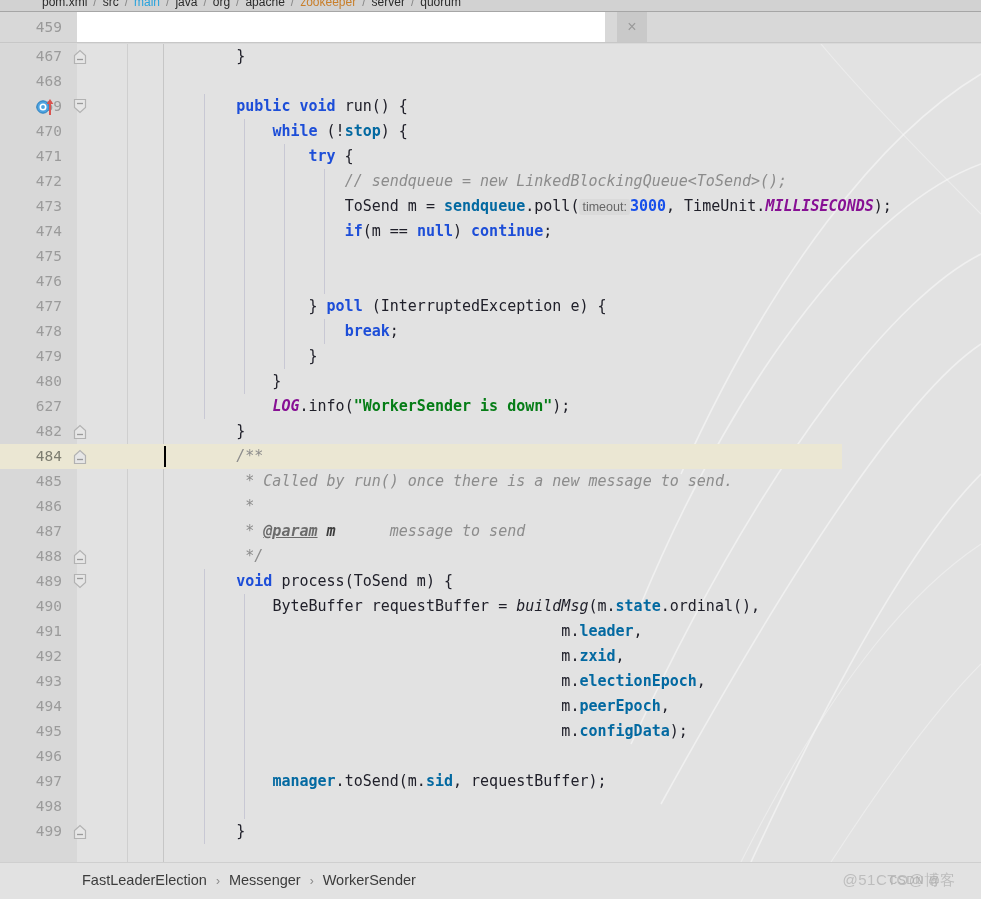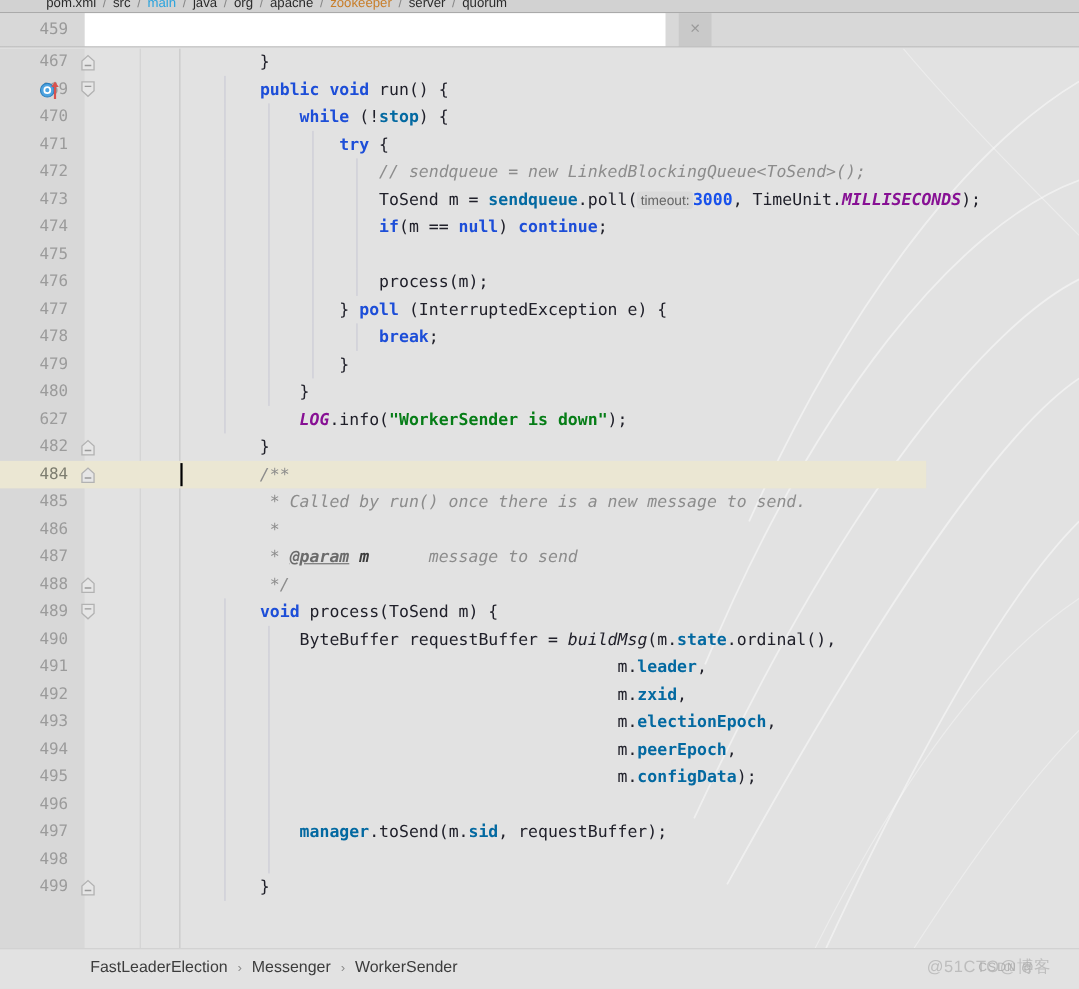--- a/index.html
+++ b/index.html
@@ -198,20 +198,26 @@
             <svg width="18" height="17" viewBox="0 0 18 17">
               <path d="M3.5 15.5 h11 v-8 l-5.5 -5 l-5.5 5 z" fill="#e6e6e6" stroke="#b2b2b2" stroke-width="1.2"></path>
               <path d="M6 11.5 h6" stroke="#9a9a9a" stroke-width="1.3"></path>
             </svg>
           </div>
           <div class="code"><span class="punct">&nbsp;&nbsp;&nbsp;&nbsp;&nbsp;&nbsp;&nbsp;&nbsp;}</span></div>
         </div>
         <div class="row">
           <div class="rowbg-ln"></div>
           <div class="rowbg"></div>
+          <div class="lnum">468</div>
+          <div class="code"></div>
+        </div>
+        <div class="row">
+          <div class="rowbg-ln"></div>
+          <div class="rowbg"></div>
           <div class="lnum">469</div>
           <div class="runicon"><svg width="22" height="19" viewBox="0 0 22 19">
               <circle cx="7" cy="10" r="6.2" fill="#4da3e0" stroke="#2a7fbf" stroke-width="1"></circle>
               <circle cx="7" cy="10" r="2.7" fill="none" stroke="#ffffff" stroke-width="1.6"></circle>
               <path d="M14 18 L14 4" stroke="#d9534f" stroke-width="2"></path>
               <path d="M14 2 L10.6 7 L17.4 7 Z" fill="#d9534f"></path>
             </svg></div>
           <div class="fold">
             <svg width="18" height="17" viewBox="0 0 18 17">
               <path d="M3.5 1.5 h11 v8 l-5.5 5 l-5.5 -5 z" fill="#e6e6e6" stroke="#b2b2b2" stroke-width="1.2"></path>
@@ -279,21 +285,20 @@
           <div class="code"></div>
         </div>
         <div class="row">
           <div class="rowbg-ln"></div>
           <div class="rowbg"></div>
           <div class="lnum">476</div>
           <div class="guide" style="left:204px"></div>
           <div class="guide" style="left:244px"></div>
           <div class="guide" style="left:284px"></div>
           <div class="guide" style="left:324px"></div>
-          <div class="code"><span class="punct">&nbsp;&nbsp;&nbsp;&nbsp;&nbsp;&nbsp;&nbsp;&nbsp;&nbsp;&nbsp;&nbsp;&nbsp;&nbsp;&nbsp;&nbsp;&nbsp;&nbsp;&nbsp;&nbsp;&nbsp;</span><span class="id">process</span><span class="punct">(m);</span></div>
         </div>
         <div class="row">
           <div class="rowbg-ln"></div>
           <div class="rowbg"></div>
           <div class="lnum">477</div>
           <div class="guide" style="left:204px"></div>
           <div class="guide" style="left:244px"></div>
           <div class="guide" style="left:284px"></div>
           <div class="code"><span class="punct">&nbsp;&nbsp;&nbsp;&nbsp;&nbsp;&nbsp;&nbsp;&nbsp;&nbsp;&nbsp;&nbsp;&nbsp;&nbsp;&nbsp;&nbsp;&nbsp;</span><span class="punct">}&nbsp;</span><span class="kw">poll</span><span class="punct">&nbsp;(</span><span class="id">InterruptedException</span><span class="punct">&nbsp;e)&nbsp;{</span></div>
         </div>

